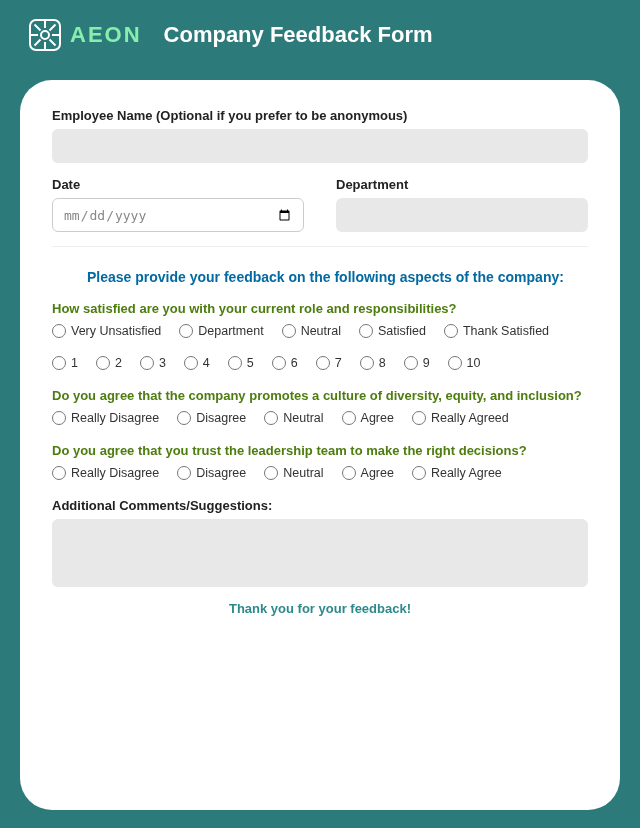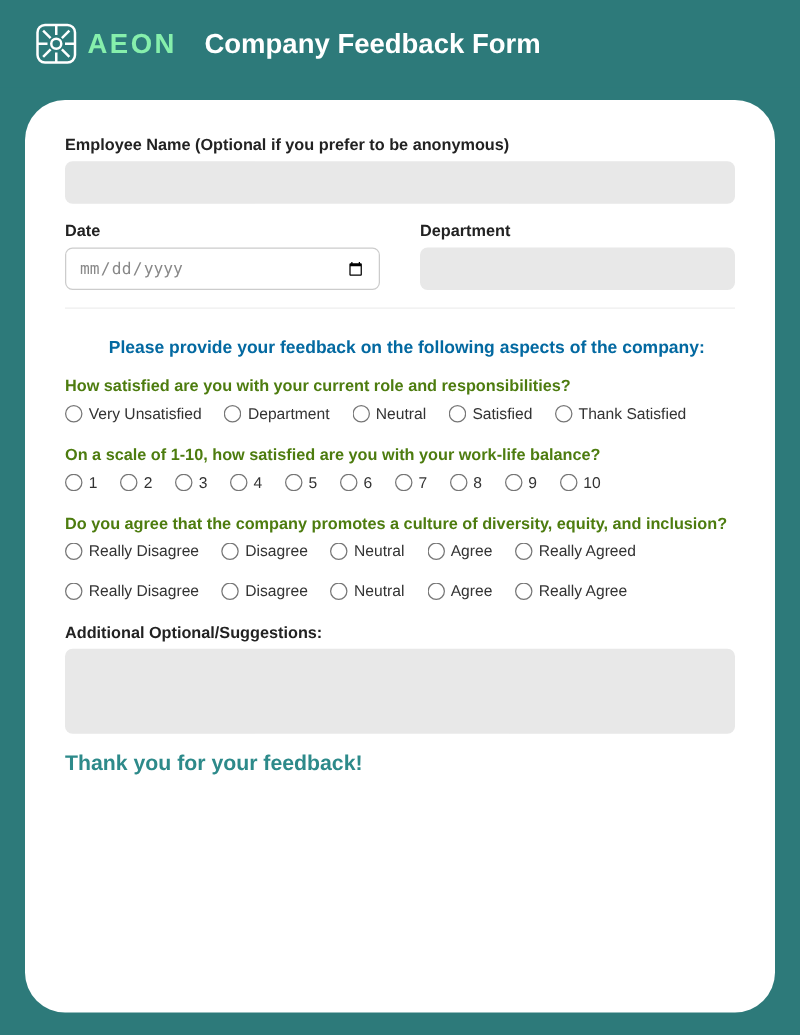--- a/index.html
+++ b/index.html
@@ -144,23 +144,23 @@
       border: none;
       border-radius: 6px;
       resize: none;
       padding: 8px 10px;
       font-size: 13px;
       color: #555;
       outline: none;
       font-family: inherit;
     }
     .thank-you {
-      text-align: left;
+      text-align: center;
       color: #2d8a8a;
-      font-size: 17px;
+      font-size: 13px;
       font-weight: 700;
       margin-top: 14px;
     }
     .divider {
       height: 1px;
       background: #eee;
       margin: 14px 0 16px 0;
     }
     
     .logo-svg {
@@ -234,21 +234,20 @@
         <span>Satisfied</span>
       </label>
       <label class="radio-option">
         <input type="radio" name="q1" style="">
         <span>Thank Satisfied</span>
       </label>
     </div>
   </div>
 
   <div class="question-block">
-    <div class="question-text">On a scale of 1-10, how satisfied are you with your work-life balance?</div>
     <div class="options-row">
       <label class="radio-option">
           <input type="radio" name="q2" style="">
           <span>1</span>
         </label>
       <label class="radio-option">
           <input type="radio" name="q2" style="">
           <span>2</span>
         </label>
       <label class="radio-option">
@@ -306,20 +305,21 @@
           <span>Agree</span>
         </label>
       <label class="radio-option">
           <input type="radio" name="q3" style="">
           <span>Really Agreed</span>
         </label>
     </div>
   </div>
 
   <div class="question-block">
+    <div class="question-text">Do you agree that you trust the leadership team to make the right decisions?</div>
     <div class="options-row">
       <label class="radio-option">
           <input type="radio" name="q4" style="">
           <span>Really Disagree</span>
         </label>
       <label class="radio-option">
           <input type="radio" name="q4" style="">
           <span>Disagree</span>
         </label>
       <label class="radio-option">
@@ -331,19 +331,19 @@
           <span>Agree</span>
         </label>
       <label class="radio-option">
           <input type="radio" name="q4" style="">
           <span>Really Agree</span>
         </label>
     </div>
   </div>
 
   <div class="field-group">
-    <label class="field-label">Additional Optional/Suggestions:</label>
+    <label class="field-label">Additional Comments/Suggestions:</label>
     <textarea class="textarea-field" style=""></textarea>
   </div>
 
   <div class="thank-you">Thank you for your feedback!</div>
 
 </div>
 
 </body></html>

